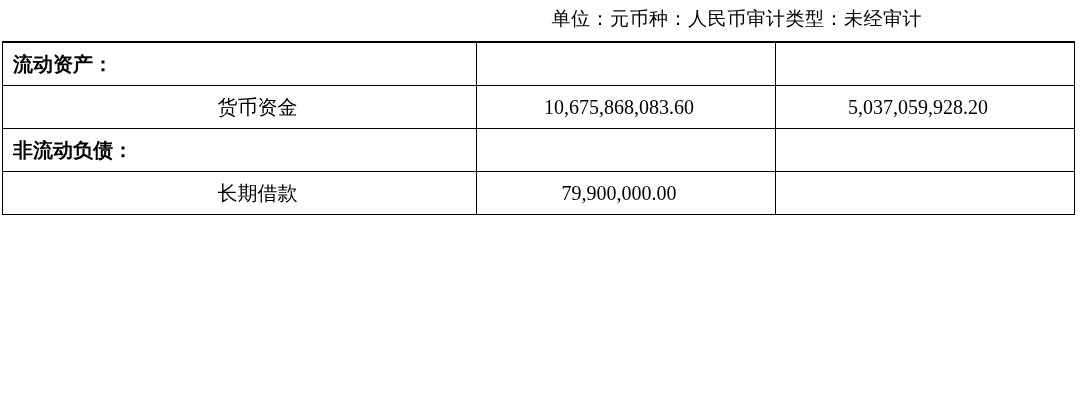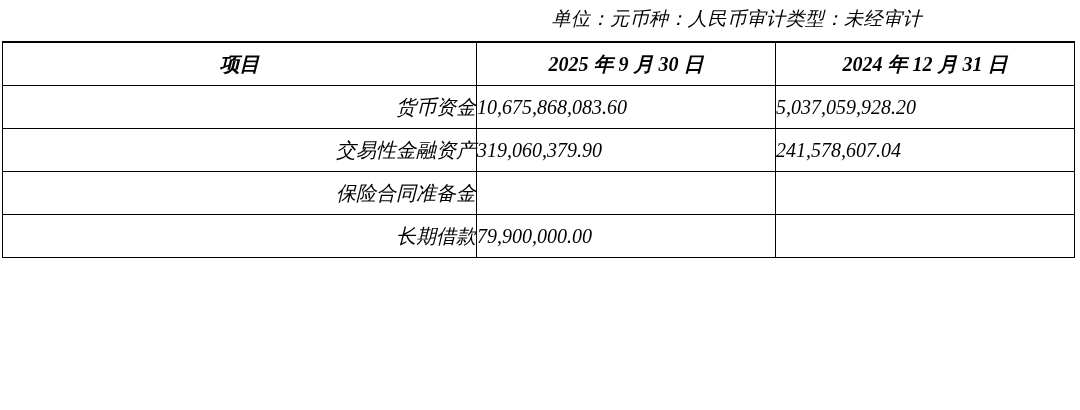--- a/index.html
+++ b/index.html
@@ -12,21 +12,20 @@
     height: 410px;
     font-family: "Liberation Serif", "DejaVu Serif", serif;
     color: #000000;
     overflow: hidden;
   }
   .page {
     position: relative;
     width: 948px;
     height: 410px;
     box-sizing: border-box;
-    font-style: italic;
   }
   .unit-line {
     position: absolute;
     top: 6px;
     right: 26px;
     font-size: 19px;
     letter-spacing: 0.5px;
     white-space: nowrap;
   }
   table.fin {
@@ -53,24 +52,24 @@
     font-weight: bold;
     height: 46px;
   }
   .sec {
     font-weight: bold;
     padding-left: 10px !important;
     text-align: left;
   }
   .row-label {
     padding-left: 36px !important;
-    text-align: right;
+    text-align: center;
   }
   .num {
-    text-align: left;
+    text-align: center;
     padding-right: 14px !important;
   }
   .thickline td {
     border-top: 3px double #000000;
   }
   
   table.fin tr:first-child td {
     border-top: 2px solid #000000;
   }
 </style>
@@ -81,47 +80,42 @@
 
   <div class="unit-line">单位：元币种：人民币审计类型：未经审计</div>
 
   <table class="fin">
     <colgroup>
       <col class="col-item">
       <col class="col-a">
       <col class="col-b">
     </colgroup>
     <tbody>
+
       <tr>
-        <td class="hdr">项目</td>
-        <td class="hdr">2025 年 9 月 30 日</td>
-        <td class="hdr">2024 年 12 月 31 日</td>
+        <td class="sec">流动资产：</td>
+        <td class="num"></td>
+        <td class="num"></td>
       </tr>
-
 
       <tr>
         <td class="row-label">货币资金</td>
         <td class="num">10,675,868,083.60</td>
         <td class="num">5,037,059,928.20</td>
       </tr>
 
-      <tr class="thickline">
-        <td class="row-label">交易性金融资产</td>
-        <td class="num">319,060,379.90</td>
-        <td class="num">241,578,607.04</td>
-      </tr>
-
 
 
 
       <tr>
-        <td class="row-label">保险合同准备金</td>
+        <td class="sec">非流动负债：</td>
         <td class="num"></td>
         <td class="num"></td>
       </tr>
+
 
       <tr>
         <td class="row-label">长期借款</td>
         <td class="num">79,900,000.00</td>
         <td class="num"></td>
       </tr>
     </tbody>
   </table>
 
 </div>

